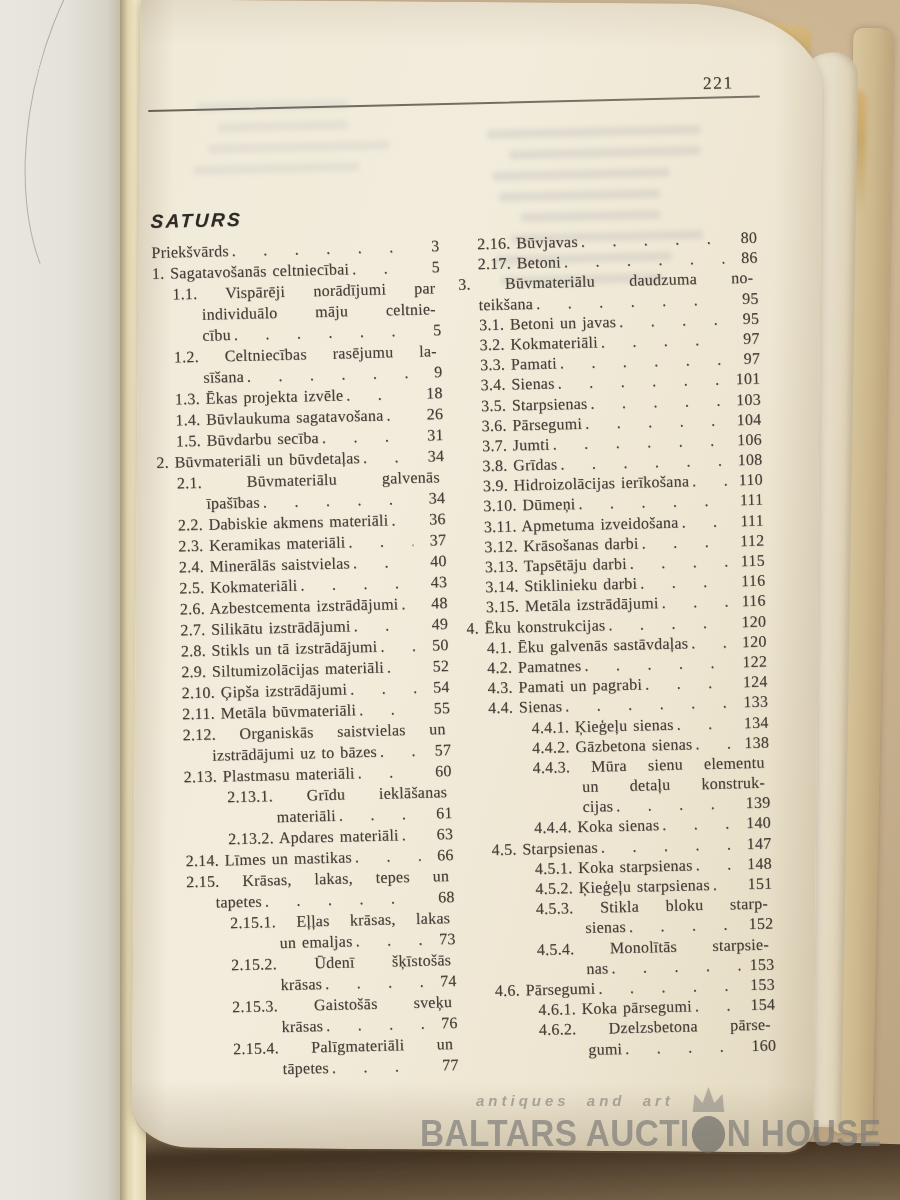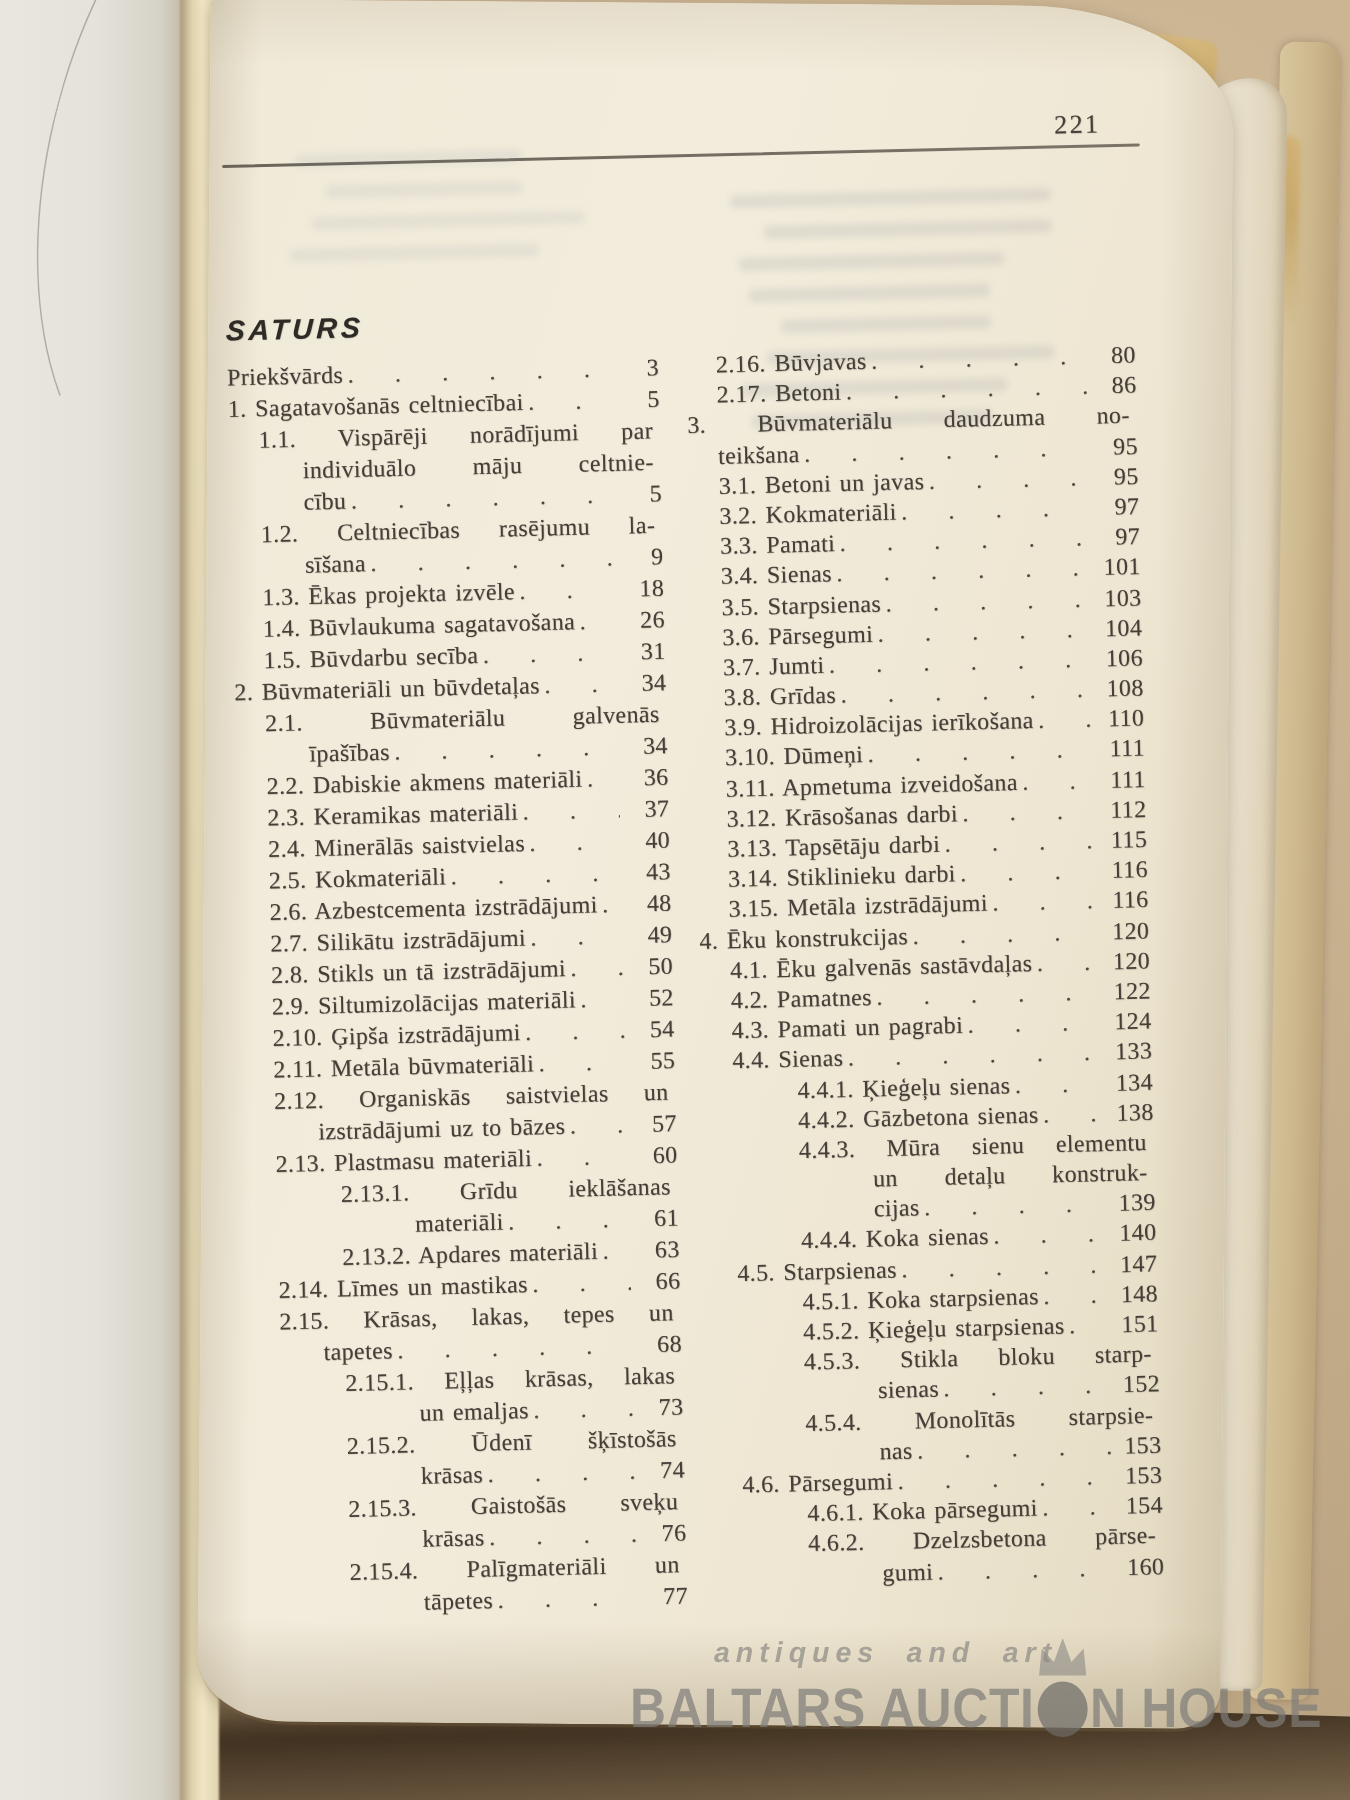--- a/index.html
+++ b/index.html
@@ -116,21 +116,21 @@
   .gbar.w1{width:72%;margin-left:14%;}
   .gbar.w2{width:60%;margin-left:10%;}
   .gbar.w3{width:80%;margin-left:6%;}
   .gbar.w4{width:52%;margin-left:18%;}
   .gbar.w5{width:66%;margin-left:8%;}
 
   
   .watermark{position:absolute;left:420px;top:1092px;width:480px;color:#8b8984;}
   .wm-script{
     margin-left:56px;font-family:"Liberation Sans","DejaVu Sans",sans-serif;
-    font-style:italic;font-weight:600;font-size:19px;letter-spacing:4px;word-spacing:9px;
+    font-style:italic;font-weight:600;font-size:15px;letter-spacing:4px;word-spacing:9px;
     color:#97948c;opacity:.8;
   }
   .wm-caps{
     margin-top:4px;display:flex;align-items:center;white-space:nowrap;
     font-family:"Liberation Sans","DejaVu Sans",sans-serif;font-weight:700;font-size:37px;
     letter-spacing:.5px;color:#7f7d79;opacity:.7;
     transform:scaleX(.9);transform-origin:left center;
   }
   .wm-o{
     position:relative;display:inline-block;width:37px;height:37px;border-radius:50%;

